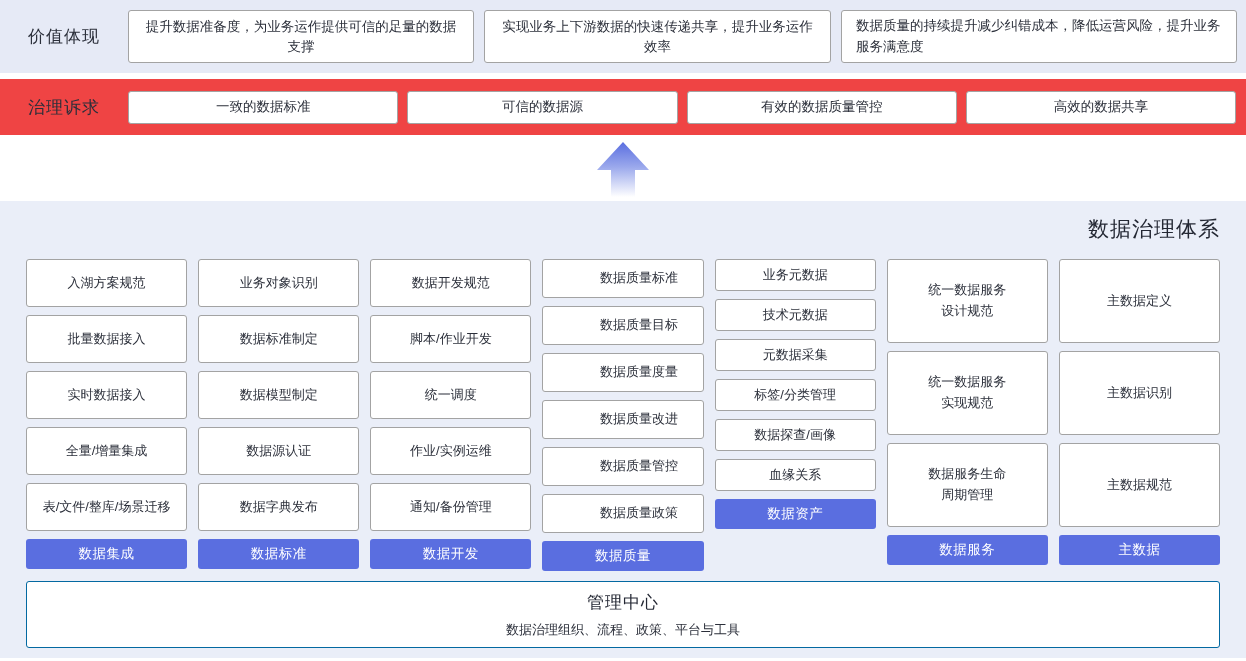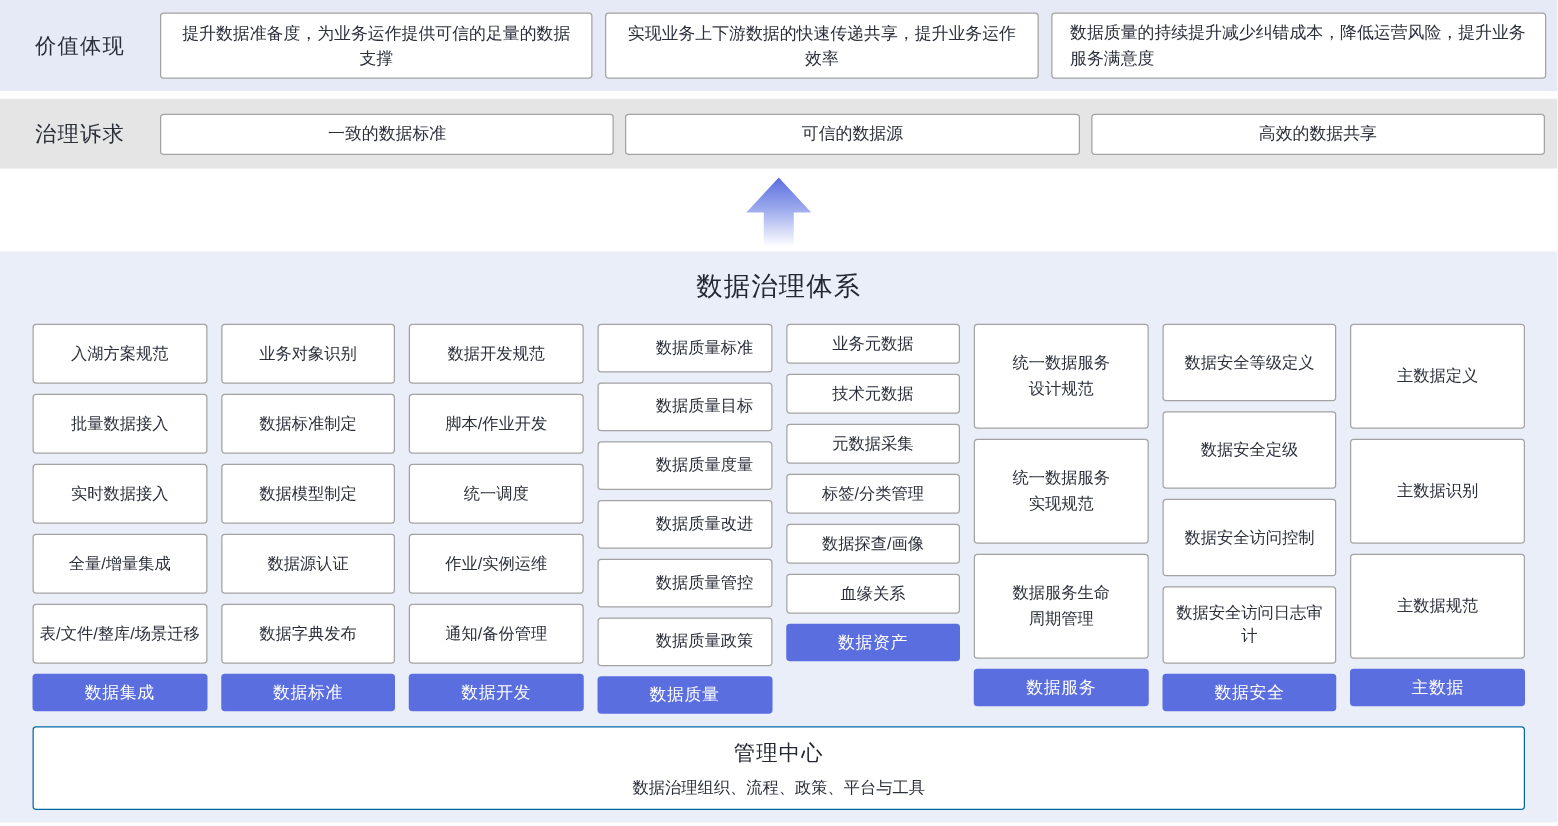--- a/index.html
+++ b/index.html
@@ -41,21 +41,21 @@
   .value-card { font-size:13.5px; padding:0 14px; height:53px; }
   .v1 { flex:0 0 346px; }
   .v2 { flex:0 0 347px; }
   .v3 { flex:0 0 396px; justify-content:flex-start; text-align:left; line-height:1.55; }
 
   
   .sep-white { height:6px; background:#ffffff; flex:0 0 6px; }
 
   
   .band-gov {
-    background:#e5e5e5;
+    background:#ef4444;
     height:56px;
     display:flex; align-items:center;
     padding:0 10px 0 0;
     flex:0 0 auto;
   }
   .gov-row { flex:1; display:flex; gap:9px; align-items:center; }
   .gov-card { flex:1 1 0; height:33px; font-size:13.5px; }
 
   
   .band-arrow {
@@ -68,21 +68,21 @@
   .arrow-wrap { position:absolute; left:50%; transform:translateX(-50%); top:4px; }
 
   
   .band-main {
     background:#eaeef8;
     flex:1 1 auto;
     display:flex; flex-direction:column;
     padding:0 26px 10px 26px;
   }
   .main-title {
-    text-align:center;
+    text-align:right;
     font-size:21px;
     color:#232733;
     padding:14px 0 16px 0;
     letter-spacing:1px;
     flex:0 0 auto;
   }
 
   .columns { display:flex; gap:11px; align-items:flex-start; flex:0 0 auto; }
   .col { flex:1 1 0; display:flex; flex-direction:column; min-width:0; }
   .col-items { display:flex; flex-direction:column; gap:8px; }
@@ -138,20 +138,21 @@
     </div>
   </div>
 
   <div class="sep-white"></div>
 
   <div class="band-gov">
     <div class="band-label">治理诉求</div>
     <div class="gov-row">
       <div class="card gov-card">一致的数据标准</div>
       <div class="card gov-card">可信的数据源</div>
+      <div class="card gov-card">有效的数据质量管控</div>
       <div class="card gov-card">高效的数据共享</div>
     </div>
   </div>
 
   <div class="band-arrow">
     <div class="arrow-wrap">
       <svg width="62" height="60" viewBox="0 0 62 60">
         <defs>
           <linearGradient id="arrowGrad" x1="0" y1="0" x2="0" y2="1">
             <stop offset="0%" stop-color="#5a6ee0"></stop>
@@ -221,29 +222,20 @@
         <div class="col-footer">数据资产</div>
       </div>
       <div class="col col-6">
         <div class="col-items">
             <div class="card item-card">统一数据服务<br>设计规范</div>
             <div class="card item-card">统一数据服务<br>实现规范</div>
             <div class="card item-card">数据服务生命<br>周期管理</div>
           </div>
         <div class="col-footer">数据服务</div>
       </div>
-      <div class="col col-7">
-        <div class="col-items">
-            <div class="card item-card">数据安全等级定义</div>
-            <div class="card item-card">数据安全定级</div>
-            <div class="card item-card">数据安全访问控制</div>
-            <div class="card item-card">数据安全访问日志审计</div>
-          </div>
-        <div class="col-footer">数据安全</div>
-      </div>
       <div class="col col-8">
         <div class="col-items">
             <div class="card item-card">主数据定义</div>
             <div class="card item-card">主数据识别</div>
             <div class="card item-card">主数据规范</div>
           </div>
         <div class="col-footer">主数据</div>
       </div>
     </div>
 

